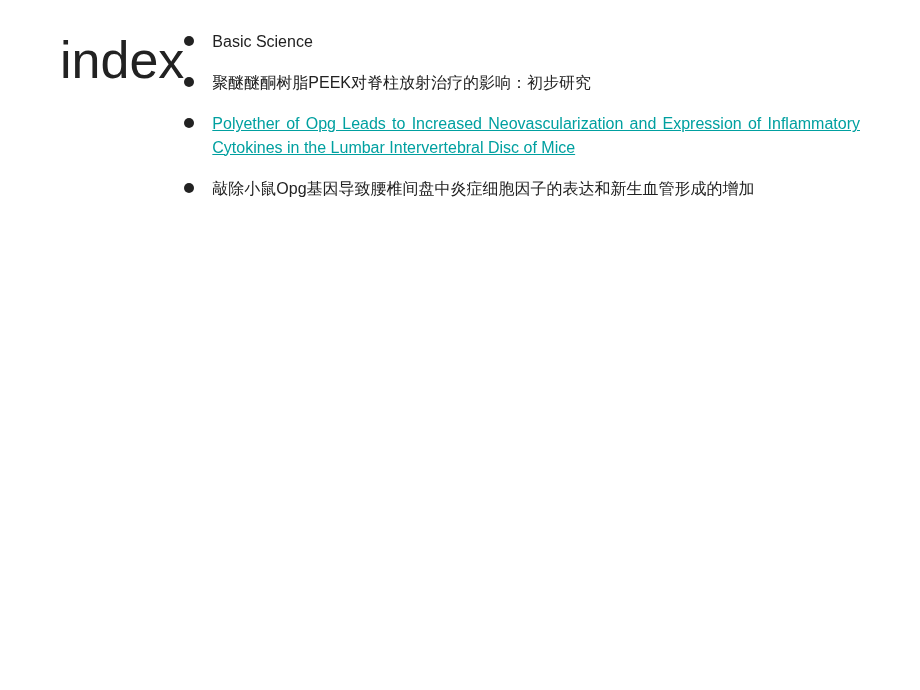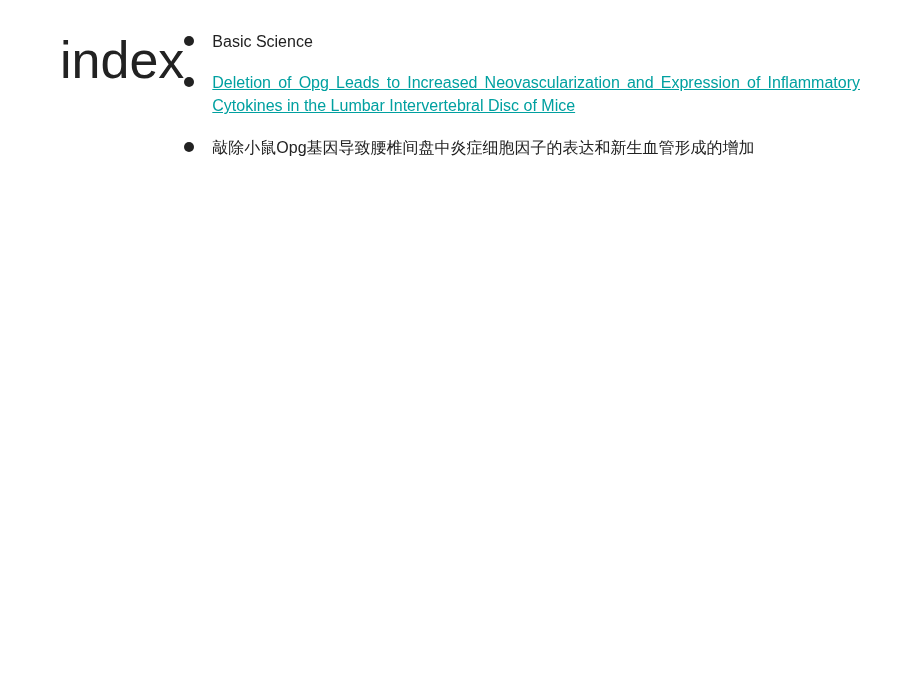--- a/index.html
+++ b/index.html
@@ -83,24 +83,28 @@
   <h1 class="page-title">index</h1>
 
   <ul class="bullet-list">
 
     <li>
       <span class="bullet-dot"></span>
       <span class="item-text">Basic Science</span>
     </li>
 
 
+    <li>
+      <span class="bullet-dot"></span>
+      <span class="item-text">聚醚醚酮树脂PEEK对脊柱放射治疗的影响：初步研究</span>
+    </li>
 
     <li>
       <span class="bullet-dot"></span>
-      <span class="item-text link-text" style="cursor:pointer;">Deletion of Opg Leads to Increased Neovascularization and Expression of Inflammatory Cytokines in the Lumbar Intervertebral Disc of Mice</span>
+      <span class="item-text link-text" style="cursor:pointer;">Polyether of Opg Leads to Increased Neovascularization and Expression of Inflammatory Cytokines in the Lumbar Intervertebral Disc of Mice</span>
     </li>
 
     <li>
       <span class="bullet-dot"></span>
       <span class="item-text">敲除小鼠Opg基因导致腰椎间盘中炎症细胞因子的表达和新生血管形成的增加</span>
     </li>
   </ul>
 </div>
 
 </body></html>

